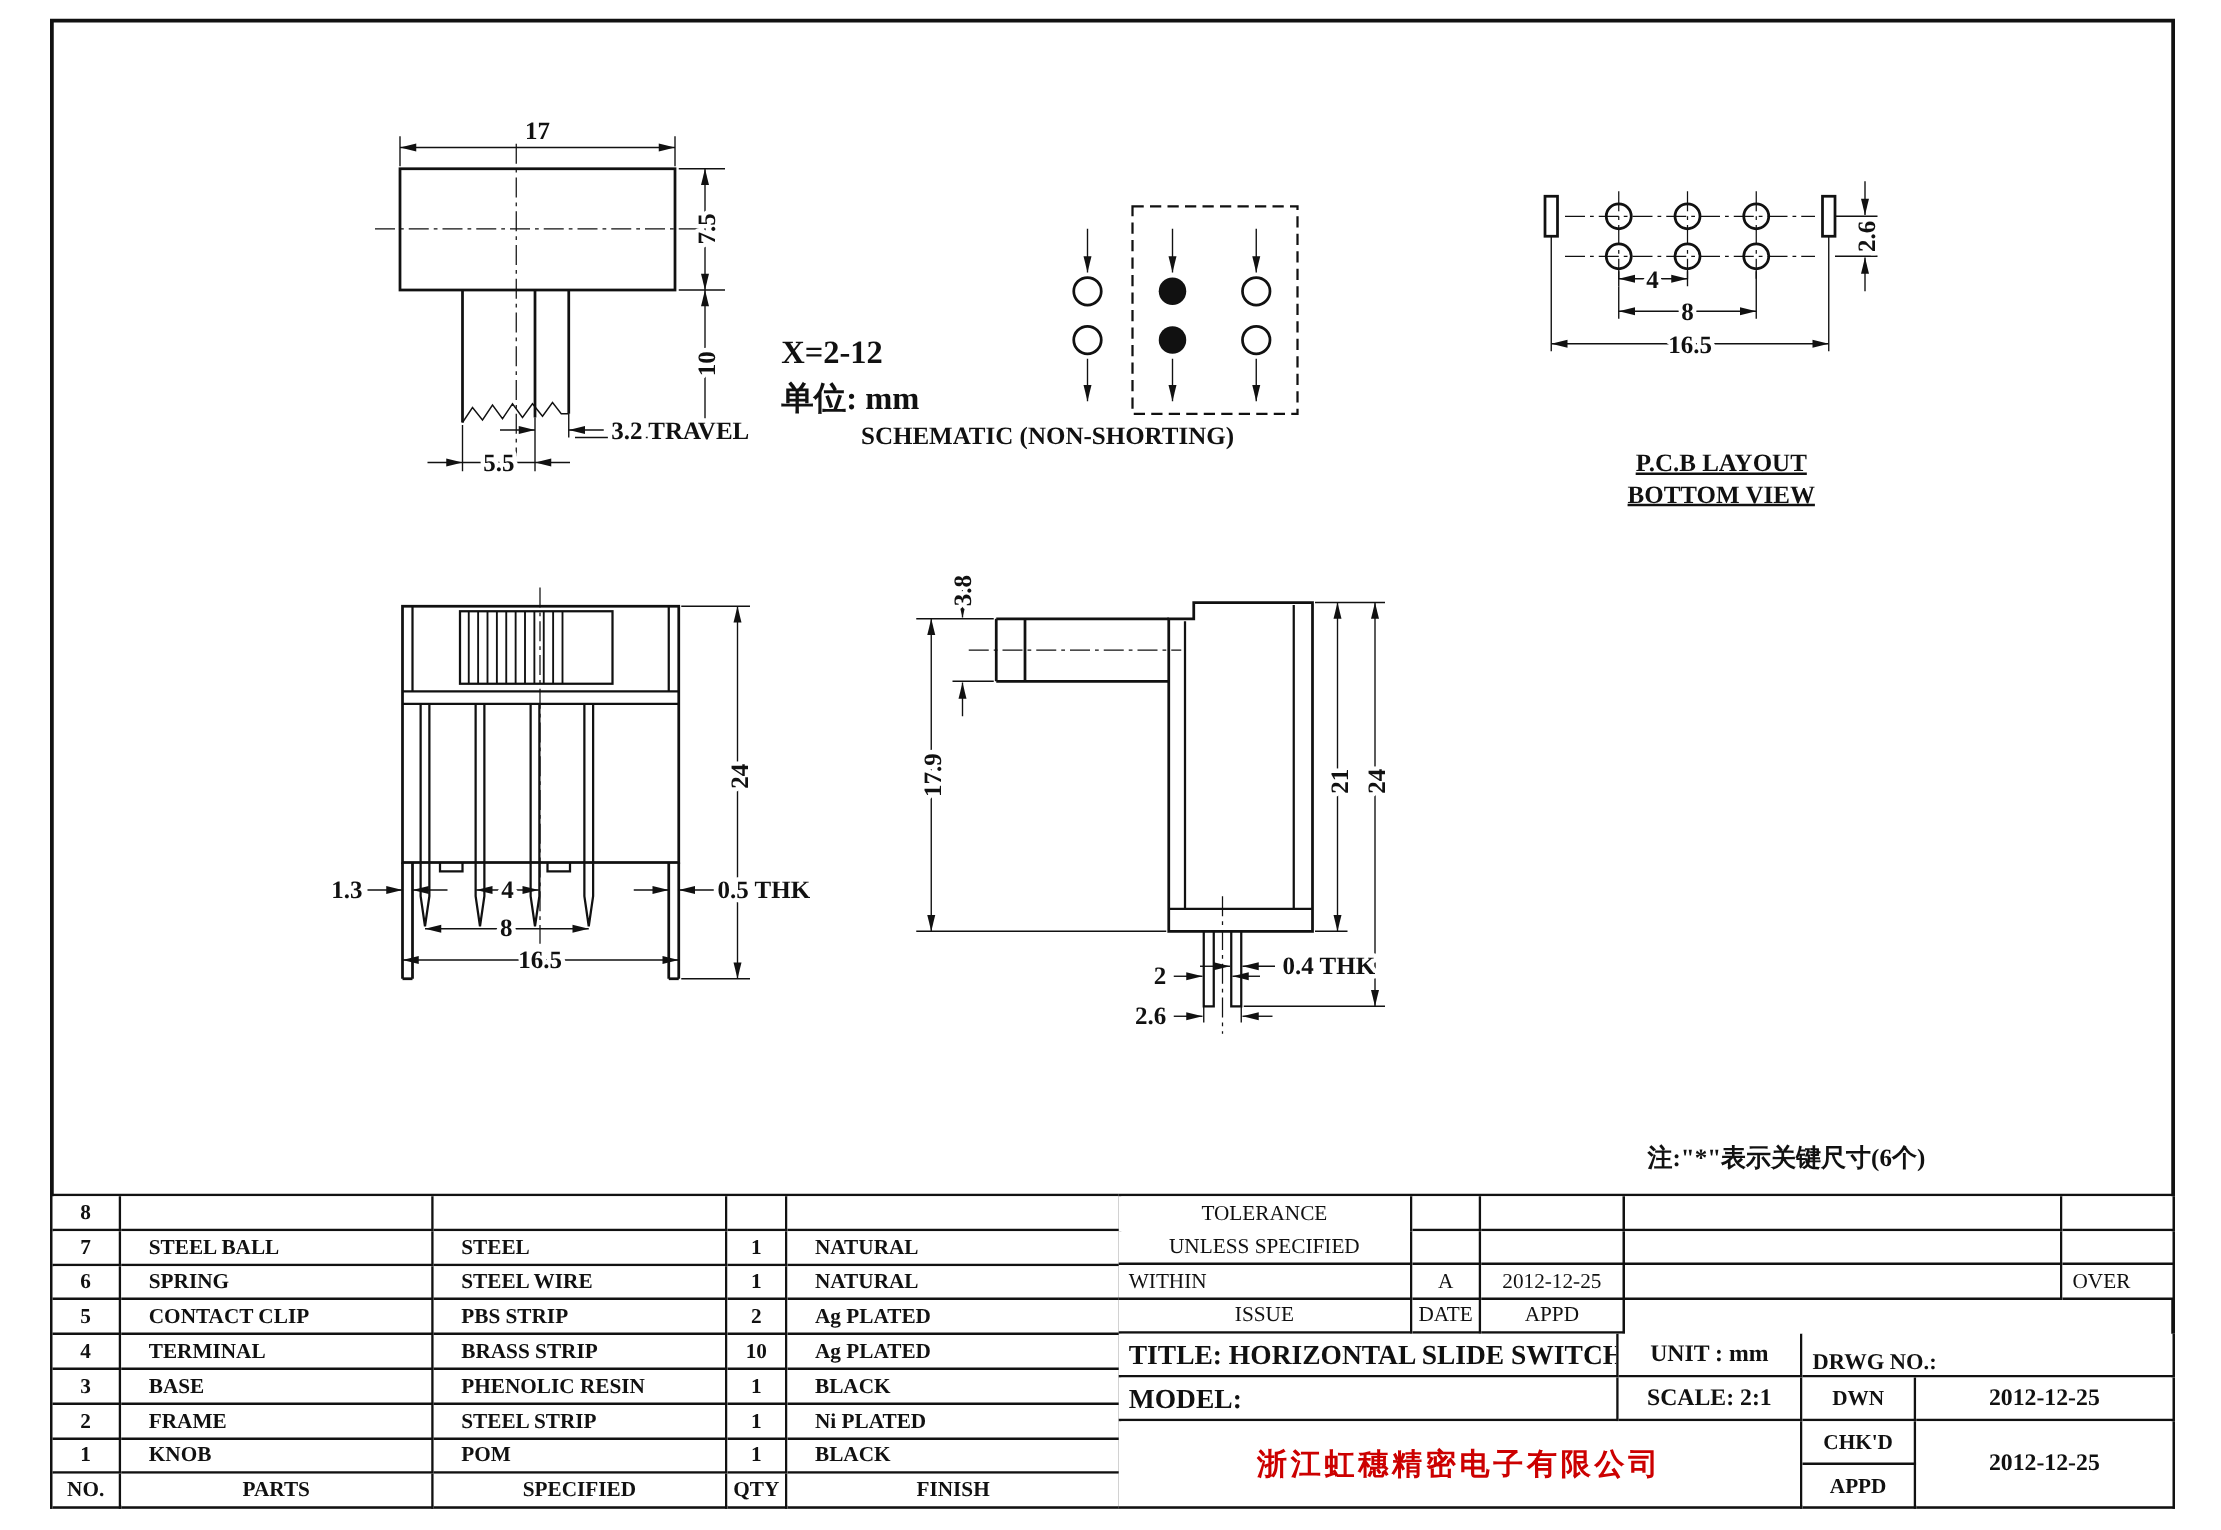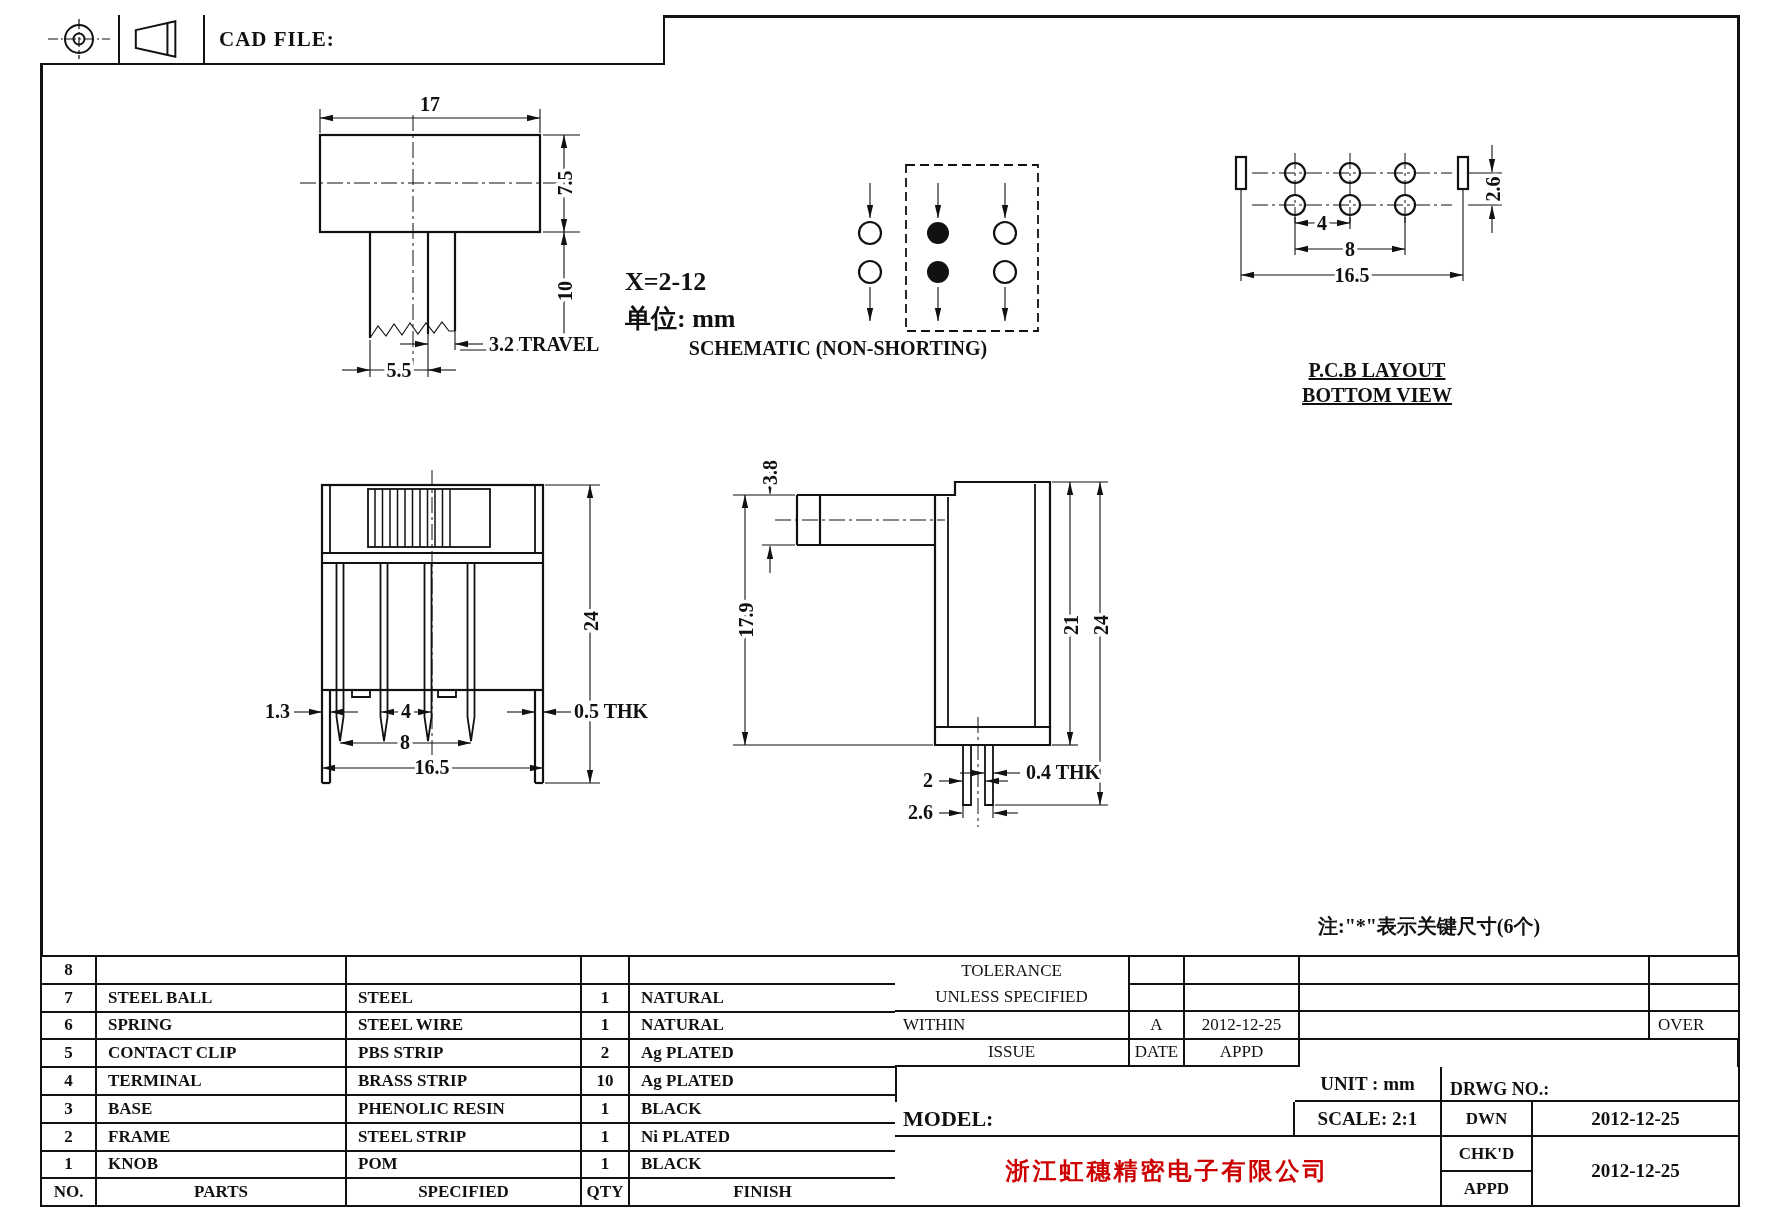--- a/index.html
+++ b/index.html
@@ -33,21 +33,21 @@
   .halo { paint-order:stroke; stroke:#fff; stroke-width:7px; stroke-linejoin:round; }
 
   
   .parts-table { position:absolute; left:40px; top:955px; width:855px;
     display:grid; grid-template-columns:55px 250px 235px 48px 267px; grid-auto-rows:27.8px;
     border-top:2px solid #111; border-left:2px solid #111;
     font-weight:bold; font-size:17px; }
   .parts-table > div { border-right:2px solid #111; border-bottom:2px solid #111;
     display:flex; align-items:center; white-space:nowrap; overflow:hidden; background:#fff; }
   .parts-table > div.n { justify-content:center; }
-  .parts-table > div.t { justify-content:flex-start; padding-left:11px; }
+  .parts-table > div.t { justify-content:flex-start; padding-left:22px; }
 
   
   .tb-upper { position:absolute; left:895px; top:955px; width:845px;
     display:grid; grid-template-columns:235px 55px 115px 350px 90px; grid-auto-rows:27.5px;
     border-top:2px solid #111; font-weight:normal; font-size:17px; }
   .tb-upper > div { border-right:2px solid #111; border-bottom:2px solid #111;
     display:flex; align-items:center; justify-content:center; white-space:nowrap; overflow:hidden; background:#fff; }
   .tb-upper > div.l { justify-content:flex-start; padding-left:8px; }
   .tb-upper > div.nb { border-bottom:none; }
 
@@ -68,39 +68,20 @@
   .cell-appd  { left:547px; top:105px; width:91px; height:35px; font-size:17px; justify-content:center; }
   .cell-appdate { left:638px; top:70px; width:207px; height:70px; font-size:19px; justify-content:center; }
 </style>
 </head>
 <body>
 
 <div class="sheet">
 
   <div class="outer-border"></div>
 
-  <div class="header-bar">
-    <div class="hcell hc1">
-      <svg width="78" height="48" viewBox="0 0 78 48">
-        <line x1="8" y1="24" x2="70" y2="24" class="hcl"></line>
-        <line x1="39" y1="4" x2="39" y2="44" class="hcl"></line>
-        <circle cx="39" cy="24" r="14" class="hol"></circle>
-        <circle cx="39" cy="24" r="5.5" class="hol"></circle>
-      </svg>
-    </div>
-    <div class="hcell hc2">
-      <svg width="84" height="48" viewBox="0 0 84 48">
-        <path d="M16,15 L56,6 L56,42 L16,33 Z" class="hol"></path>
-        <line x1="48" y1="8" x2="48" y2="40" class="hol"></line>
-      </svg>
-    </div>
-    <div class="hcell hc3">
-      <span class="cad-label">CAD FILE:</span>
-    </div>
-  </div>
 
   <svg class="drawing" viewBox="0 0 1700 890">
     <defs>
       <marker id="arr" viewBox="0 0 14 8" markerWidth="14" markerHeight="8" markerUnits="userSpaceOnUse" refX="13.5" refY="4" orient="auto-start-reverse">
         <path d="M0.5,0.8 L13.5,4 L0.5,7.2 Z" fill="#111"></path>
       </marker>
     </defs>
 
     <g>
       <rect x="280" y="70" width="220" height="97" class="ol"></rect>
@@ -378,20 +359,21 @@
     <div>2012-12-25</div>
     <div></div>
 
     <div class="l">OVER</div>
     <div>ISSUE</div>
     <div>DATE</div>
     <div>APPD</div>
   </div>
 
   <div class="tb-lower">
+    <div class="cell cell-title">TITLE: HORIZONTAL SLIDE SWITCH</div>
     <div class="cell cell-unit">UNIT : mm</div>
     <div class="cell cell-drwg">DRWG NO.:</div>
     <div class="cell cell-model">MODEL:</div>
     <div class="cell cell-scale">SCALE: 2:1</div>
     <div class="cell cell-dwn">DWN</div>
     <div class="cell cell-dwndate">2012-12-25</div>
     <div class="cell cell-company">浙江虹穗精密电子有限公司</div>
     <div class="cell cell-chkd">CHK'D</div>
     <div class="cell cell-appd">APPD</div>
     <div class="cell cell-appdate">2012-12-25</div>

